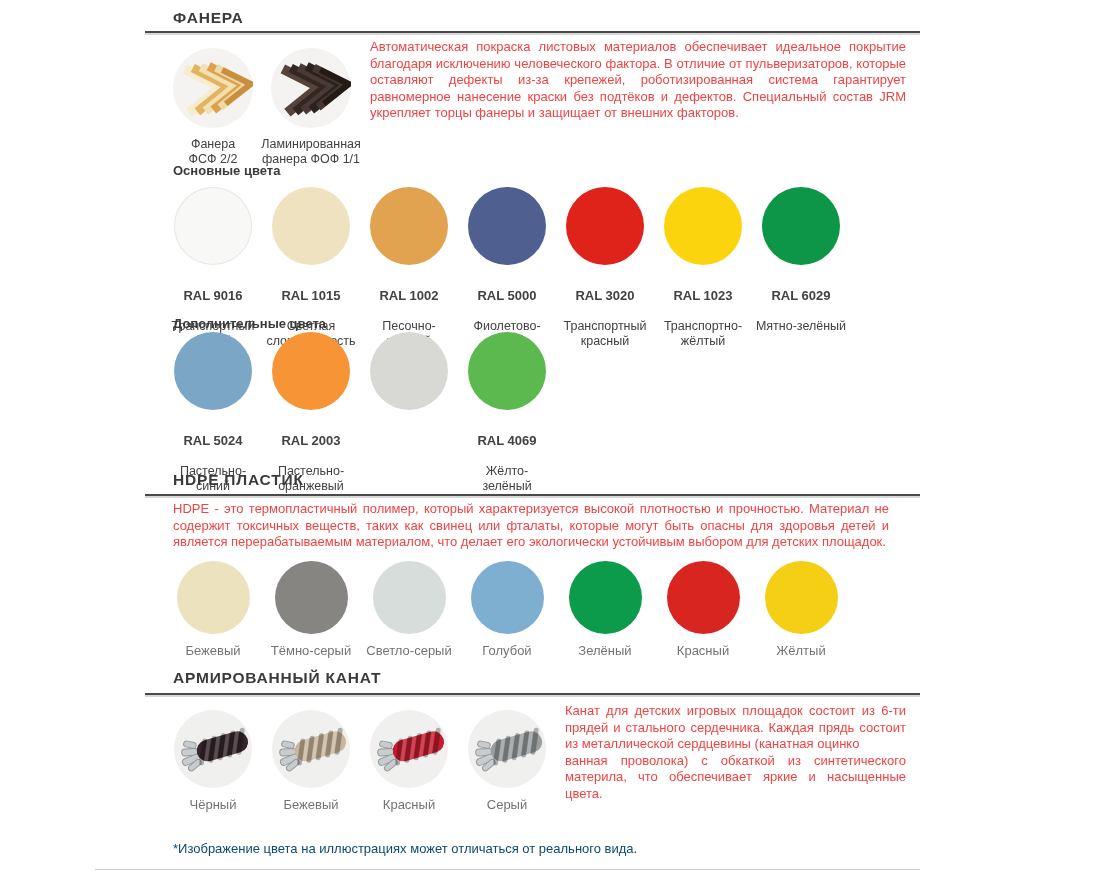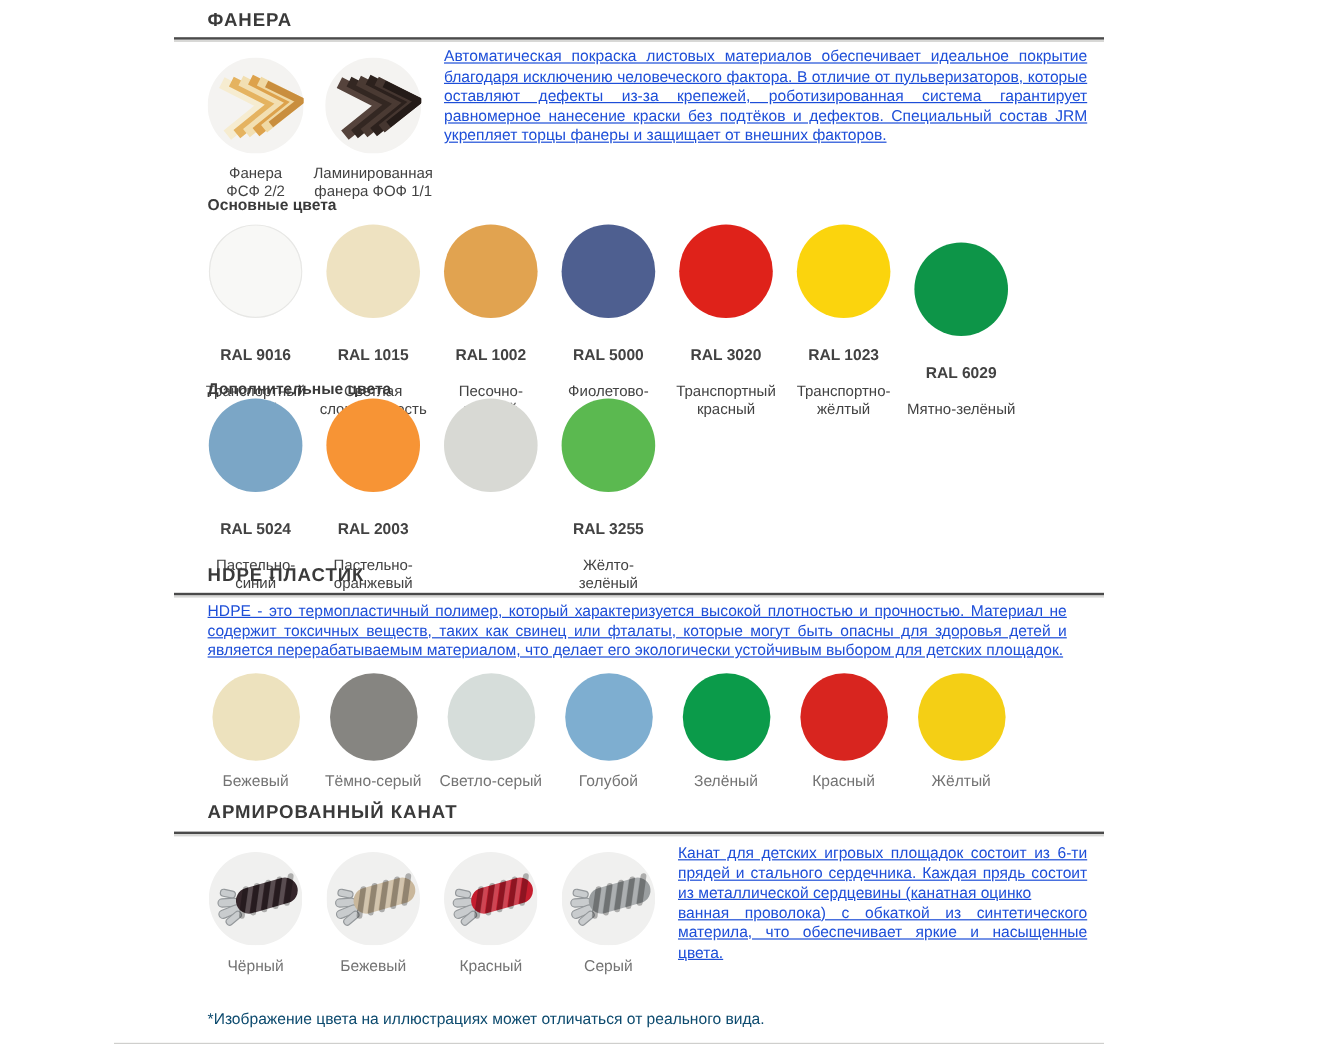--- a/index.html
+++ b/index.html
@@ -12,22 +12,22 @@
     color:#3a3a3a;letter-spacing:0.8px;white-space:nowrap;
   }
   .rule{
     position:absolute;left:145px;right:0;height:2px;background:#4a4a4a;
     box-shadow:0 2px 0 #d8d8d6;
   }
   .subhead{
     position:absolute;left:173px;margin:0;font-size:13px;font-weight:bold;color:#3a3a3a;text-align:right;
   }
   .para{
-    position:absolute;margin:0;color:#1d4ed8;font-size:13px;line-height:16.5px;
-    text-align:justify;white-space:pre-line;text-decoration:underline;
+    position:absolute;margin:0;color:#ef4444;font-size:13px;line-height:16.5px;
+    text-align:justify;white-space:pre-line;
   }
   .row{position:absolute;left:164px;display:flex;}
   .cell{width:98px;display:flex;flex-direction:column;align-items:center;flex-shrink:0;}
   .circle{border-radius:50%;flex-shrink:0;}
   .c80{width:80px;height:80px;}
   .c78{width:78px;height:78px;}
   .c73{width:73px;height:73px;}
   .ring{box-shadow:inset 0 0 0 1px #e7e7e5;}
   .sw-label{
     margin-top:8px;width:124px;flex-shrink:0;text-align:center;
@@ -121,21 +121,21 @@
         </svg>
       <div class="fig-label">Ламинированная
 фанера ФОФ 1/1</div>
     </div>
   </div>
 
   <p class="para" style="left:370px;top:39px;width:536px;">Автоматическая покраска листовых материалов обеспечивает идеальное покрытие благодаря исключению человеческого фактора. В отличие от пульверизаторов, которые оставляют дефекты из-за крепежей, роботизированная система гарантирует равномерное нанесение краски без подтёков и дефектов. Специальный состав JRM укрепляет торцы фанеры и защищает от внешних факторов.</p>
 
   <h3 class="subhead" style="top:163px;">Основные цвета</h3>
 
-  <div class="row" style="top:187px;align-items:flex-end;">
+  <div class="row" style="top:187px;">
     <div class="cell">
       <div class="circle c78 ring" style="background-color: rgb(248, 248, 246);"></div>
       <div class="sw-label">
         <div class="sw-code">RAL 9016</div>
         <div class="sw-name">Транспортный
 белый</div>
       </div>
     </div>
     <div class="cell">
       <div class="circle c78" style="background-color: rgb(238, 226, 193);"></div>
@@ -204,21 +204,21 @@
         <div class="sw-name">Пастельно-
 оранжевый</div>
       </div>
     </div>
     <div class="cell">
       <div class="circle c78" style="background-color: rgb(216, 217, 212);"></div>
     </div>
     <div class="cell">
       <div class="circle c78" style="background-color: rgb(91, 185, 80);"></div>
       <div class="sw-label">
-        <div class="sw-code">RAL 3255</div>
+        <div class="sw-code">RAL 4069</div>
         <div class="sw-name">Жёлто-
 зелёный</div>
       </div>
     </div>
   </div>
 
   <h2 class="section-title" style="top:471px;">HDPE ПЛАСТИК</h2>
   <div class="rule" style="top:494px;"></div>
 
   <p class="para" style="left:173px;top:501px;width:716px;">HDPE - это термопластичный полимер, который характеризуется высокой плотностью и прочностью. Материал не содержит токсичных веществ, таких как свинец или фталаты, которые могут быть опасны для здоровья детей и является перерабатываемым материалом, что делает его экологически устойчивым выбором для детских площадок.</p>

